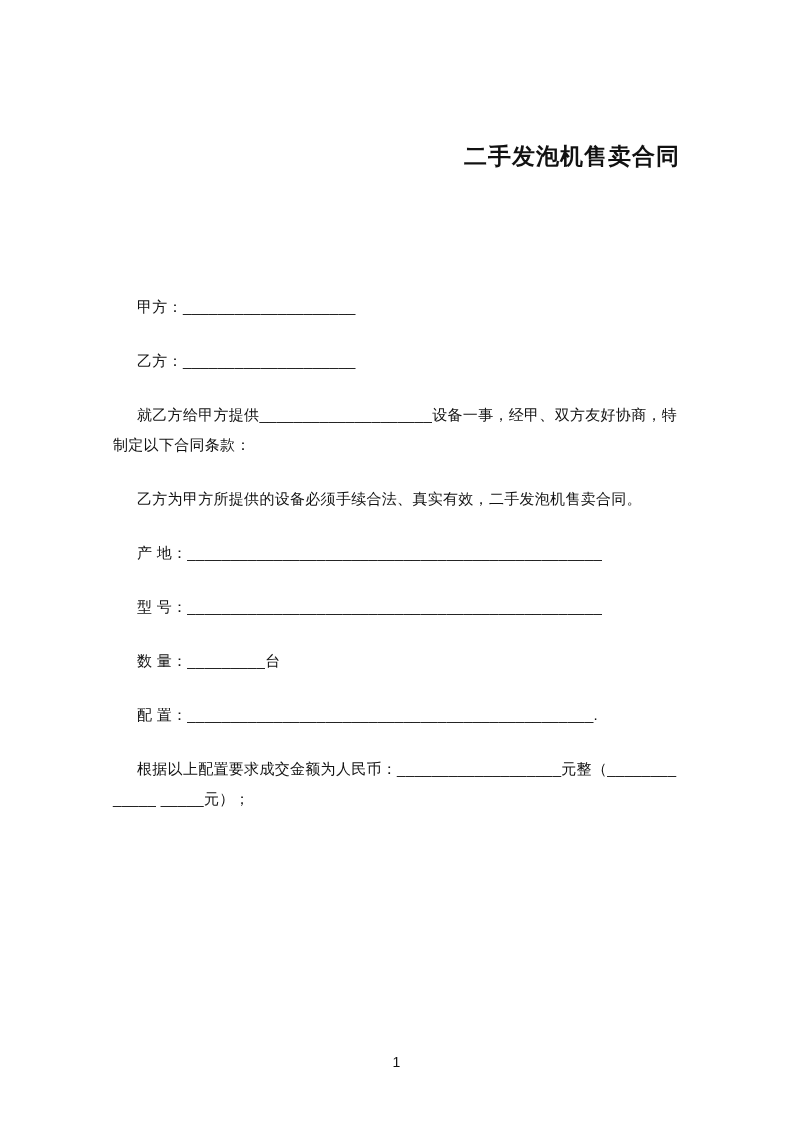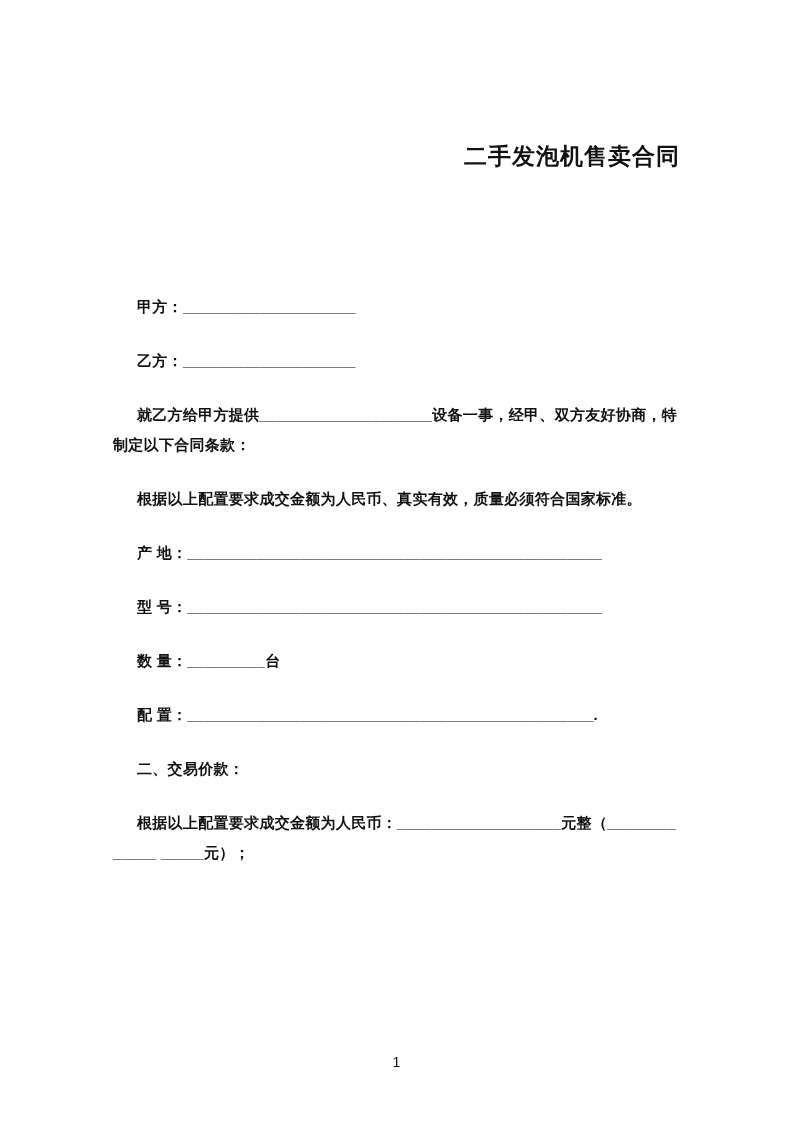--- a/index.html
+++ b/index.html
@@ -29,21 +29,20 @@
       line-height: 28px;
       letter-spacing: 1px;
     }
     .para {
       font-size: 15px;
       line-height: 30px;
       margin: 0 0 24px 0;
       text-indent: 24px;
       word-break: break-all;
       letter-spacing: 0.3px;
-      font-weight: bold;
     }
     .page-number {
       position: absolute;
       bottom: 52px;
       left: 0;
       width: 100%;
       text-align: center;
       font-size: 14px;
       color: #111111;
     }
@@ -52,24 +51,23 @@
 <body>
 
 <div class="page">
 
   <h1 class="title">二手发泡机售卖合同</h1>
 
   <div class="body-text">
     <p class="para">甲方：____________________</p>
     <p class="para">乙方：____________________</p>
     <p class="para">就乙方给甲方提供____________________设备一事，经甲、双方友好协商，特制定以下合同条款：</p>
-    <p class="para">根据以上配置要求成交金额为人民币、真实有效，质量必须符合国家标准。</p>
+    <p class="para">乙方为甲方所提供的设备必须手续合法、真实有效，二手发泡机售卖合同。</p>
     <p class="para">产 地：________________________________________________</p>
     <p class="para">型 号：________________________________________________</p>
     <p class="para">数 量：_________台</p>
     <p class="para">配 置：_______________________________________________.</p>
-    <p class="para">二、交易价款：</p>
     <p class="para">根据以上配置要求成交金额为人民币：___________________元整（_____________ _____元）；</p>
   </div>
 
   <div class="page-number">1</div>
 
 </div>
 
 </body></html>

